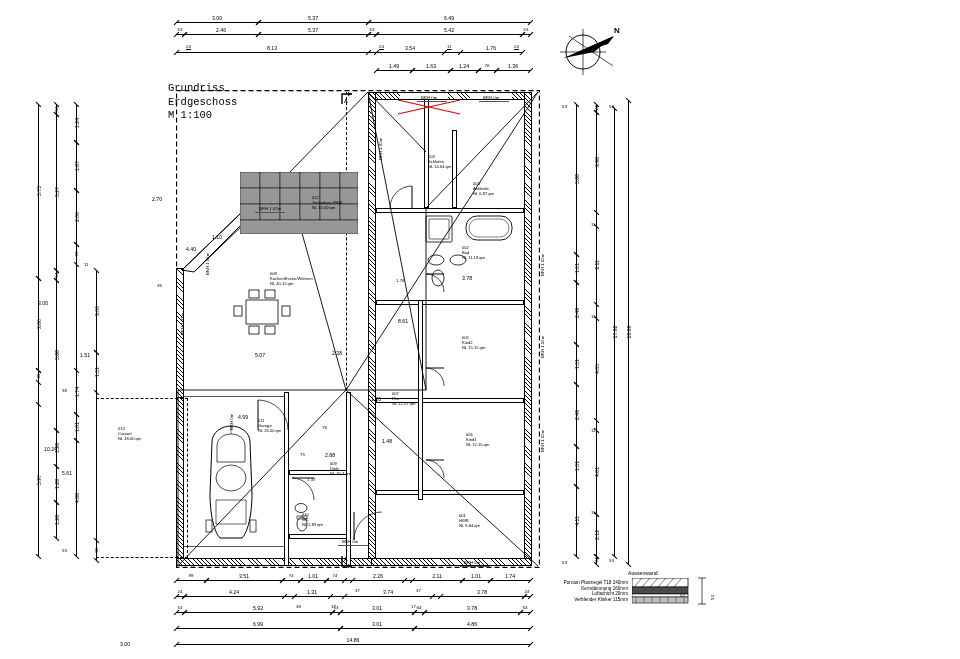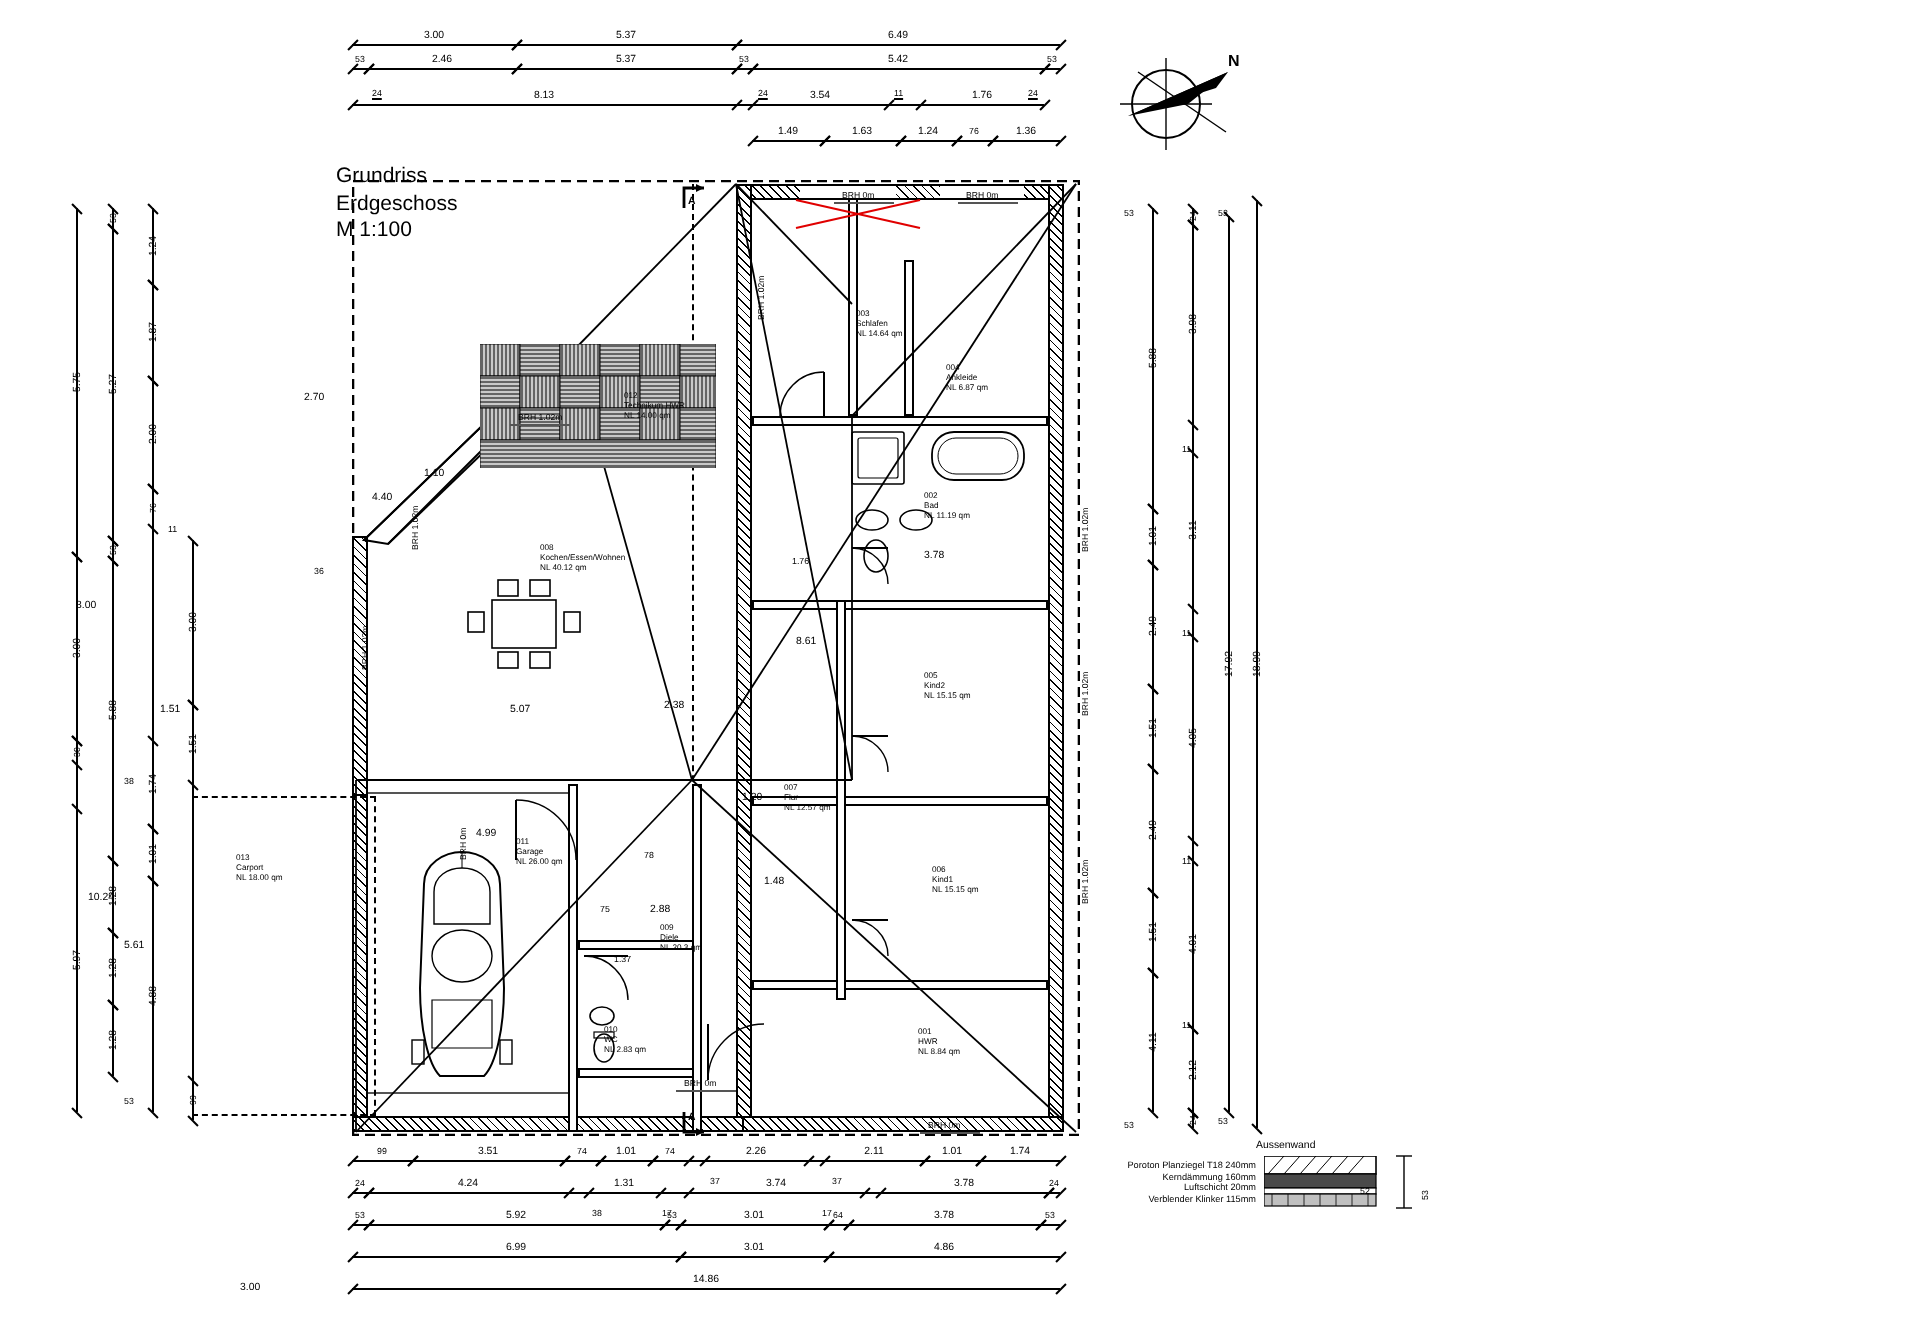--- a/index.html
+++ b/index.html
@@ -26,21 +26,21 @@
   
   .wall{position:absolute;background:
       repeating-linear-gradient(45deg,#000 0 0.6px,transparent 0.6px 3px);
       border:1px solid #000;box-sizing:border-box;background-color:#fff;}
   .wall-light{position:absolute;background:#fff;border:1px solid #000;
       box-sizing:border-box;}
   
   .rlbl{position:absolute;font-size:4.1px;line-height:4.9px;white-space:nowrap;color:#000;}
   .rlbl-num{display:block;}
   
-  .title{position:absolute;font-size:10.5px;line-height:13.5px;color:#000;}
+  .title{position:absolute;font-size:10.5px;line-height:13.5px;color:#000;font-family:Liberation Mono, monospace;}
   
   .leg{position:absolute;font-size:4.6px;line-height:5.6px;text-align:right;white-space:nowrap;}
   .leg-h{position:absolute;font-size:5.2px;}
   
   .brh{position:absolute;font-size:4.3px;white-space:nowrap;color:#000;}
   .brh-v{position:absolute;font-size:4.3px;white-space:nowrap;transform-origin:0 0;
          transform:rotate(-90deg);color:#000;}
   .redx{position:absolute;}
 </style>
 </head>

